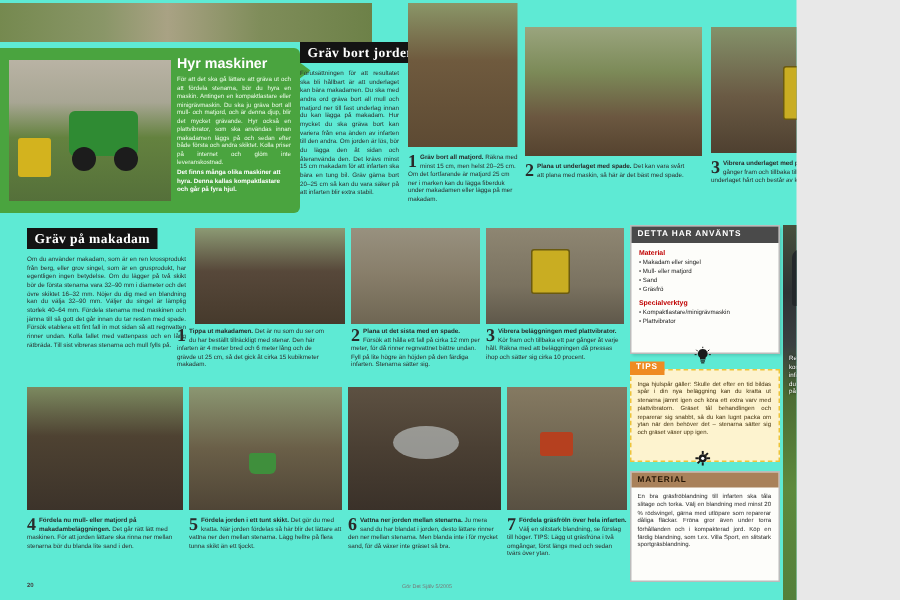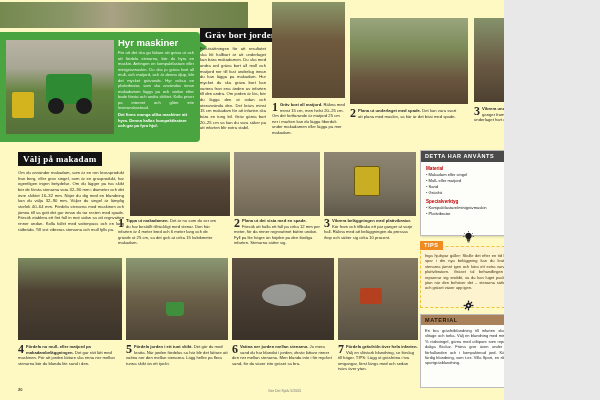--- a/index.html
+++ b/index.html
@@ -1,17 +1,17 @@
 <!DOCTYPE html>
 <html><head>
 <meta charset="utf-8">
 <style>
   html,body{margin:0;padding:0;background:#e8e8e8;}
-  #page{position:relative;width:504px;height:400px;background:#fef9c3;overflow:hidden;
-        font-family:"Liberation Sans", sans-serif;color:#222;}
+  #page{position:relative;width:504px;height:400px;background:#5eead4;overflow:hidden;
+        font-family:"Liberation Sans", sans-serif;color:#222;padding-left:27px;}
   .photo{position:absolute;overflow:hidden;}
   .shape{position:absolute;}
   
   .barhead{position:absolute;background:#131313;color:#fff;font-family:"Liberation Serif", serif;
            font-weight:bold;font-size:9px;line-height:14px;padding:0 5px;letter-spacing:.3px;}
   .bodytxt{position:absolute;font-size:4.2px;line-height:1.35;color:#2a2a2a;text-align:justify;}
   
   .cap{position:absolute;font-size:4.2px;line-height:1.32;color:#2a2a2a;}
   .cap .num{float:left;font-family:"Liberation Serif", serif;font-weight:bold;
             font-size:12px;line-height:10px;margin-right:2px;}
@@ -87,21 +87,21 @@
     <span class="num">2</span>
     <b>Plana ut underlaget med spade.</b>
     <span>Det kan vara svårt att plana med maskin, så här är det bäst med spade.</span>
   </div>
   <div class="cap" style="left:474px;top:106px;width:112px;">
     <span class="num">3</span>
     <b>Vibrera underlaget med plattvibrator.</b>
     <span>Kör ett par gånger fram och tillbaka tills allt sitter tätt. Nu är underlaget hårt och består av kompakterad jord.</span>
   </div>
 
-  <div class="barhead" style="left:18px;top:152px;">Välj på makadam</div>
+  <div class="barhead" style="left:18px;top:152px;">Gräv på makadam</div>
   <div class="bodytxt" style="left:18px;top:170px;width:106px;">Om du använder makadam, som är en ren krossprodukt från berg, eller grov singel, som är en grusprodukt, har egentligen ingen betydelse. Om du lägger på två skikt bör de första stenarna vara 32–90 mm i diameter och det övre skiktet 16–32 mm. Nöjer du dig med en blandning kan du välja 32–90 mm. Väljer du singel är lämplig storlek 40–64 mm. Fördela stenarna med maskinen och jämna till så gott det går innan du tar resten med spade. Försök etablera ett fint fall in mot sidan så att regnvatten rinner undan. Kolla fallet med vattenpass och en lång rätbräda. Till sist vibreras stenarna och mull fylls på.</div>
 
   <div class="photo" style="left:130px;top:152px;width:100px;height:64px;
               background:linear-gradient(180deg,#8c9a74 0%,#57483a 45%,#463a2c 100%);"></div>
   <div class="photo" style="left:234px;top:152px;width:86px;height:64px;
               background:linear-gradient(180deg,#98917f 0%,#877d69 50%,#6f6653 100%);"></div>
   <div class="photo" style="left:324px;top:152px;width:92px;height:64px;
               background:linear-gradient(180deg,#8e8672 0%,#7a7260 60%,#5f584a 100%);">
     <div class="shape" style="left:30px;top:14px;width:24px;height:28px;background:#c9ad22;border:1px solid #6a5a10;border-radius:2px;"></div>
   </div>

